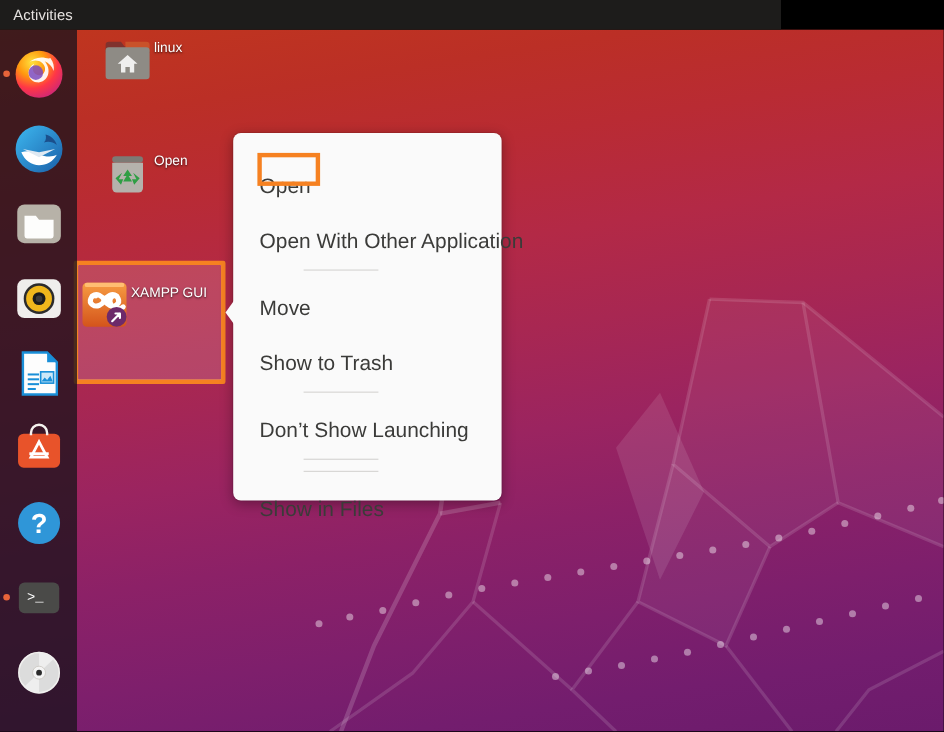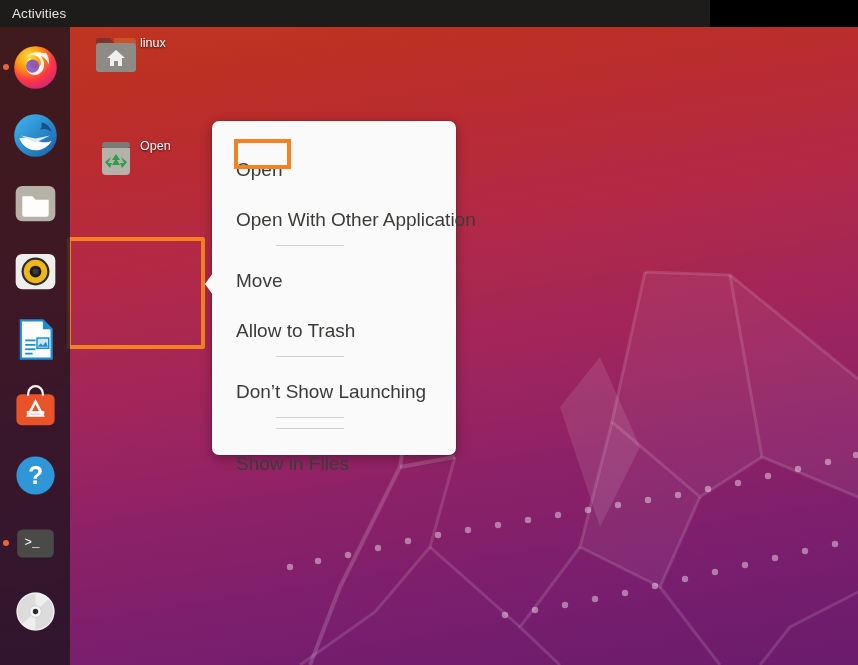--- a/index.html
+++ b/index.html
@@ -348,32 +348,49 @@
     <svg class="desk-glyph" viewBox="0 0 48 48">
       <rect x="10" y="9" width="28" height="6" rx="3" fill="#7d7a75"></rect>
       <path d="M10 15h28v23a4 4 0 0 1-4 4H14a4 4 0 0 1-4-4z" fill="#b5b2ac"></path>
       <path d="M24 21l4 6h-3l3 5h-8l3-5h-3z" fill="#2f9e44"></path>
       <path d="M19 24l-3 6h4l-2 5-5-6z" fill="#2f9e44"></path>
       <path d="M29 24l3 6h-4l2 5 5-6z" fill="#2f9e44"></path>
     </svg>
     <span class="desk-label">Open</span>
   </div>
 
+  <div class="desk-icon" id="icon-xampp">
+    <svg class="desk-glyph" viewBox="0 0 48 48">
+      <defs>
+        <linearGradient id="xg" x1="0" y1="0" x2="0" y2="1">
+          <stop offset="0" stop-color="#f79c42"></stop>
+            <stop offset="1" stop-color="#d4541b"></stop>
+        </linearGradient>
+      </defs>
+      <rect x="4" y="4" width="40" height="40" rx="4" fill="url(#xg)"></rect>
+      <rect x="6" y="4" width="36" height="4" rx="2" fill="#ffbe72"></rect>
+      <path d="M13 16c4-3 9 0 11 4 2 4 7 7 11 4 4-3 1-9-3-8-3 1-4 5-2 8 3 4 8 5 11 2" fill="none" stroke="#fff" stroke-width="4.6" stroke-linecap="round"></path>
+      <path d="M35 16c-4-3-9 0-11 4-2 4-7 7-11 4-4-3-1-9 3-8" fill="none" stroke="#fff" stroke-width="4.6" stroke-linecap="round"></path>
+      <circle cx="35" cy="35" r="9" fill="#6d2a6a"></circle>
+      <path d="M31 39l7-7M34 32h4v4" fill="none" stroke="#fff" stroke-width="2" stroke-linecap="round" stroke-linejoin="round"></path>
+    </svg>
+    <span class="desk-label">XAMPP GUI</span>
+  </div>
   <div id="xampp-annotation"></div>
 
   <div id="ctx-menu">
     <div id="ctx-notch"></div>
 
     <div class="menu-item">Open</div>
     <div class="menu-item">Open With Other Application</div>
 
     <div class="menu-sep"></div>
 
     <div class="menu-item">Move</div>
-    <div class="menu-item">Allow to Trash</div>
+    <div class="menu-item">Show to Trash</div>
 
     <div class="menu-sep"></div>
 
     <div class="menu-item">Don’t Show Launching</div>
 
     <div class="menu-sep"></div>
 
 
     <div class="menu-sep"></div>
 

